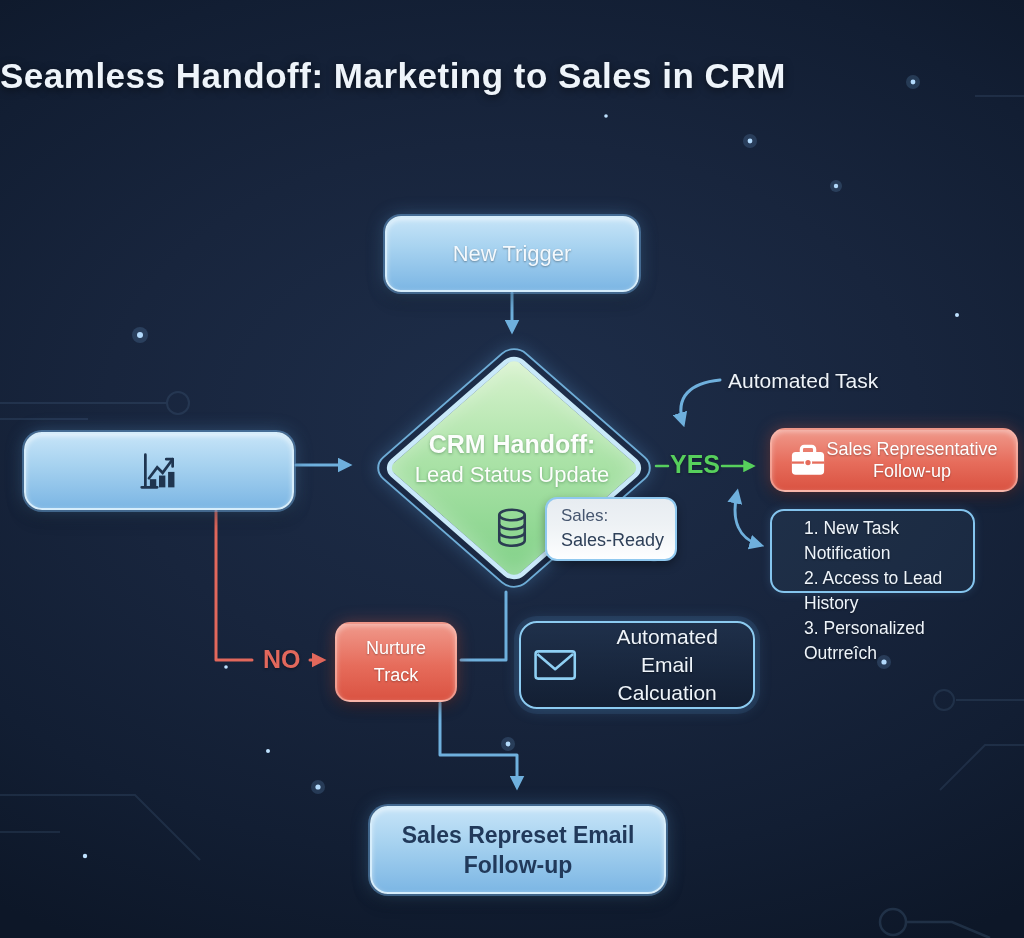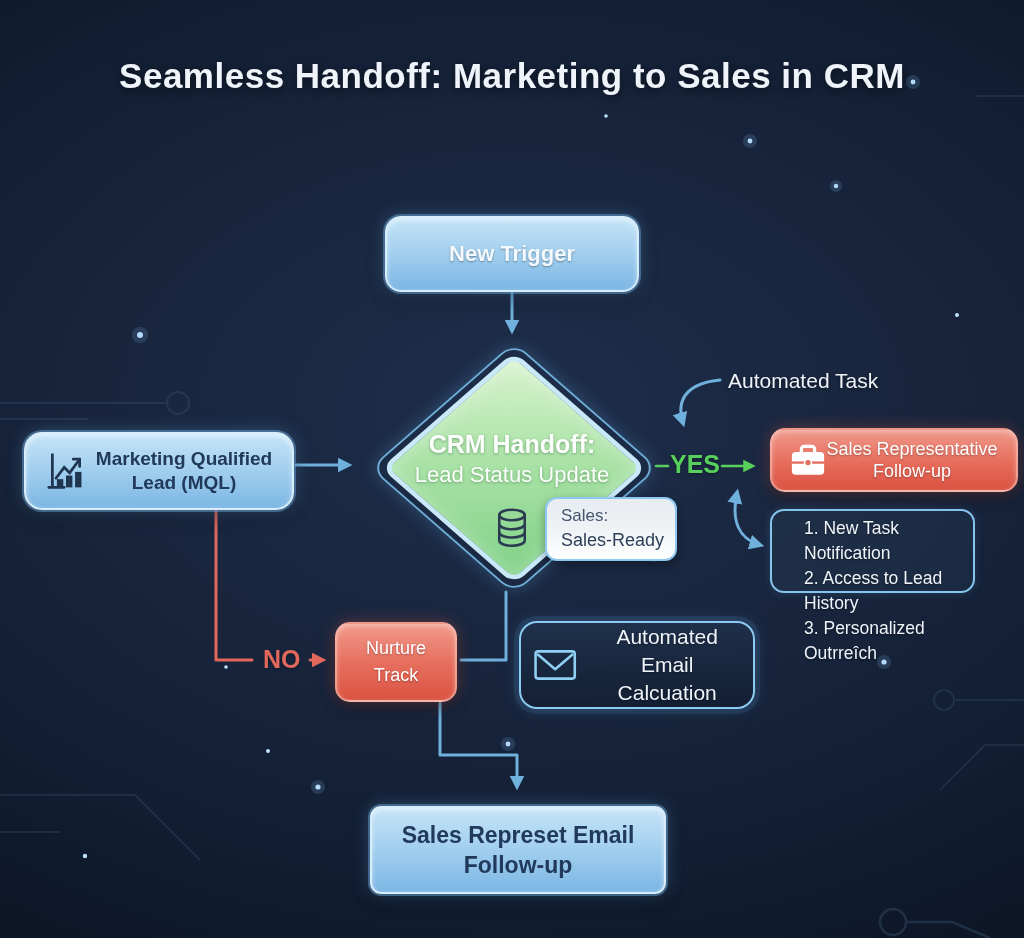--- a/index.html
+++ b/index.html
@@ -5,21 +5,21 @@
   html,body{margin:0;padding:0;background:#0c1524;}
   #canvas{
     position:relative;width:1024px;height:938px;overflow:hidden;
     font-family:"Liberation Sans",sans-serif;
     background:
       radial-gradient(ellipse 900px 600px at 50% 44%, #1e2e4a 0%, #18253d 45%, #121e33 75%, #0d1728 100%);
   }
   .abs{position:absolute;}
   
   #title{
-    left:0;top:56px;width:1024px;text-align:center;
+    left:0;top:56px;width:1024px;text-align:left;
     font-size:35px;font-weight:600;letter-spacing:.5px;color:#eef4fa;
     text-shadow:0 2px 8px rgba(0,0,0,.55);
   }
   
   .node{box-sizing:border-box;display:flex;align-items:center;justify-content:center;text-align:center;}
   .blue-node{
     border:2px solid #d6edfb;border-radius:16px;
     background:linear-gradient(180deg,#c6e4f8 0%,#a8d3f0 40%,#7cb6e4 100%);
     box-shadow:0 0 0 2px rgba(110,170,225,.45), 0 0 18px rgba(110,175,235,.35),
                0 8px 16px rgba(0,0,0,.35), inset 0 2px 5px rgba(255,255,255,.55);
@@ -33,21 +33,21 @@
   }
   .outline-node{
     border:2.5px solid #8ccbf1;border-radius:18px;
     background:linear-gradient(180deg,rgba(36,56,84,.55),rgba(16,28,46,.6));
     box-shadow:0 0 0 5px rgba(70,120,170,.18), 0 0 16px rgba(100,170,230,.25);
     color:#eef4fa;
   }
   .dark-text{color:#21395a;font-weight:600;}
   .light-text{color:#f4f9fd;text-shadow:0 1px 2px rgba(0,0,0,.35);}
   
-  #new-trigger{left:385px;top:216px;width:254px;height:76px;font-size:22px;font-weight:700;}
+  #new-trigger{left:385px;top:216px;width:254px;height:76px;font-size:22px;font-weight:400;}
   #mql{left:24px;top:432px;width:270px;height:78px;border-radius:18px;gap:10px;padding:0 10px;}
   #mql .txt{font-size:19px;line-height:24px;}
   
   #diamond-outer{
     left:412px;top:366px;width:200px;height:200px;
     transform:scale(1,.875) rotate(45deg);
     border:2px solid rgba(125,195,240,.85);border-radius:18px;
     box-shadow:0 0 18px rgba(100,170,230,.3);
   }
   #diamond-inner{
@@ -75,21 +75,21 @@
   #task-list{
     left:770px;top:509px;width:205px;height:84px;box-sizing:border-box;
     border:2px solid #85c5ee;border-radius:14px;padding:5px 0 0 32px;
     background:rgba(140,190,235,.05);box-shadow:0 0 10px rgba(100,170,230,.2);
   }
   #task-list div{font-size:17.5px;line-height:25px;color:#eef4fa;font-weight:500;text-shadow:0 1px 2px rgba(0,0,0,.4);}
   
   #nurture{left:335px;top:622px;width:122px;height:80px;font-size:18px;line-height:27px;}
   #email-box{left:519px;top:621px;width:236px;height:88px;gap:16px;padding:0 12px;}
   #email-box .txt{font-size:21px;line-height:28px;font-weight:500;text-shadow:0 1px 2px rgba(0,0,0,.4);}
-  #sales-email{left:370px;top:806px;width:296px;height:88px;font-size:23px;line-height:30px;border-radius:11px;}
+  #sales-email{left:370px;top:806px;width:296px;height:88px;font-size:23px;line-height:30px;border-radius:18px;}
   
   .edge-label{font-weight:600;font-size:25px;text-shadow:0 1px 3px rgba(0,0,0,.4);}
   #yes-label{left:670px;top:450px;color:#57d05c;}
   #no-label{left:263px;top:645px;color:#e2685c;}
   
   #decor-svg{left:0;top:0;z-index:0;}
   #edges-svg{left:0;top:0;z-index:1;pointer-events:none;}
   .node,#diamond-outer,#diamond-text,#automated-task,.edge-label{z-index:2;}
 </style>
 </head>
@@ -181,24 +181,20 @@
         <path d="M7,4 V40 M3,40 H20"></path>
         <path d="M11,30 L20,18 L26,24 L37,9"></path>
         <path d="M37,9 L37,17 M37,9 L30,9"></path>
       </g>
       <g fill="#1f3550">
         <rect x="12" y="31" width="7" height="9"></rect>
         <rect x="22" y="27" width="7" height="13"></rect>
         <rect x="32" y="23" width="7" height="17"></rect>
       </g>
     </svg>
-    <div class="txt dark-text">
-      <div>Marketing Qualified</div>
-      <div>Lead (MQL)</div>
-    </div>
   </div>
 
   <div id="diamond-outer" class="abs">
     <div id="diamond-inner"></div>
   </div>
   <div id="diamond-text" class="abs">
     <div class="l1">CRM Handoff:</div>
     <div class="l2">Lead Status Update</div>
   </div>
   <svg class="abs" style="left:494px;top:506px;z-index:3;" width="36" height="48" viewBox="0 0 48 60">

